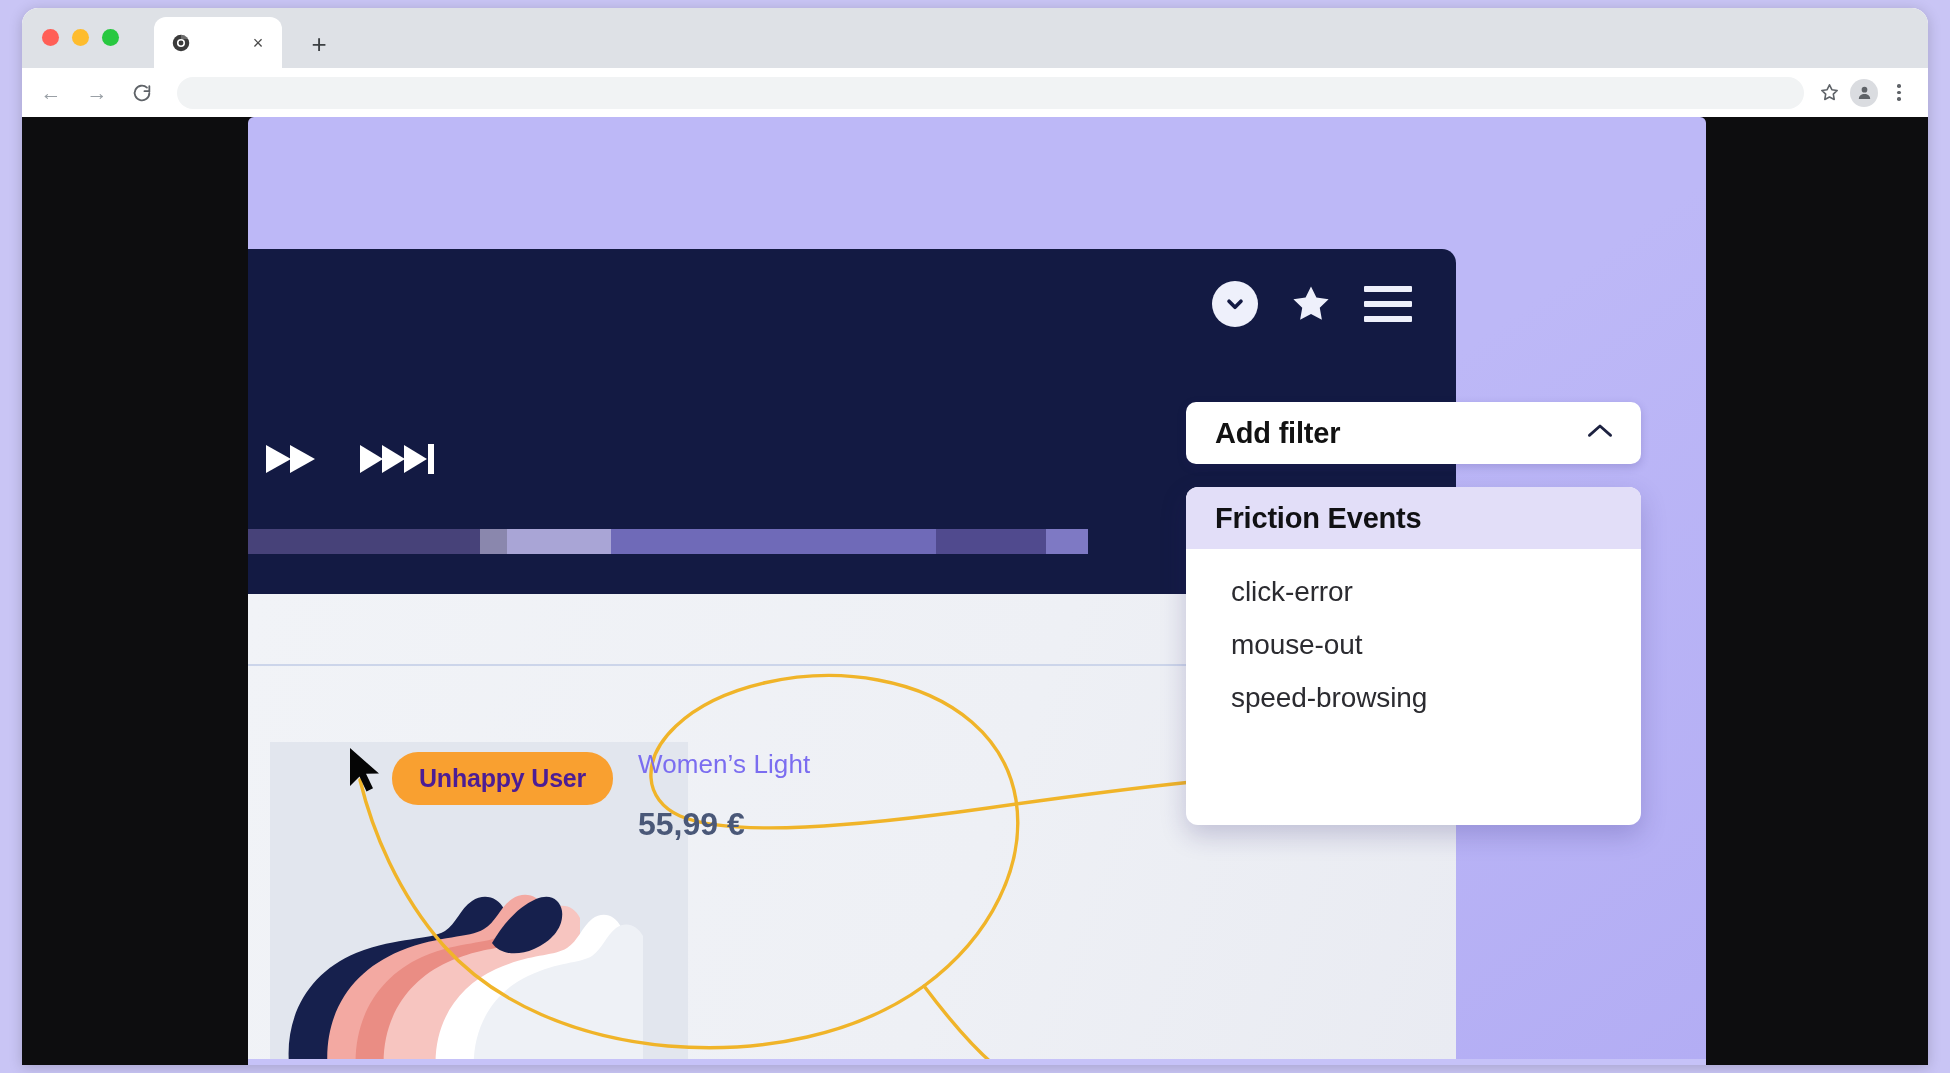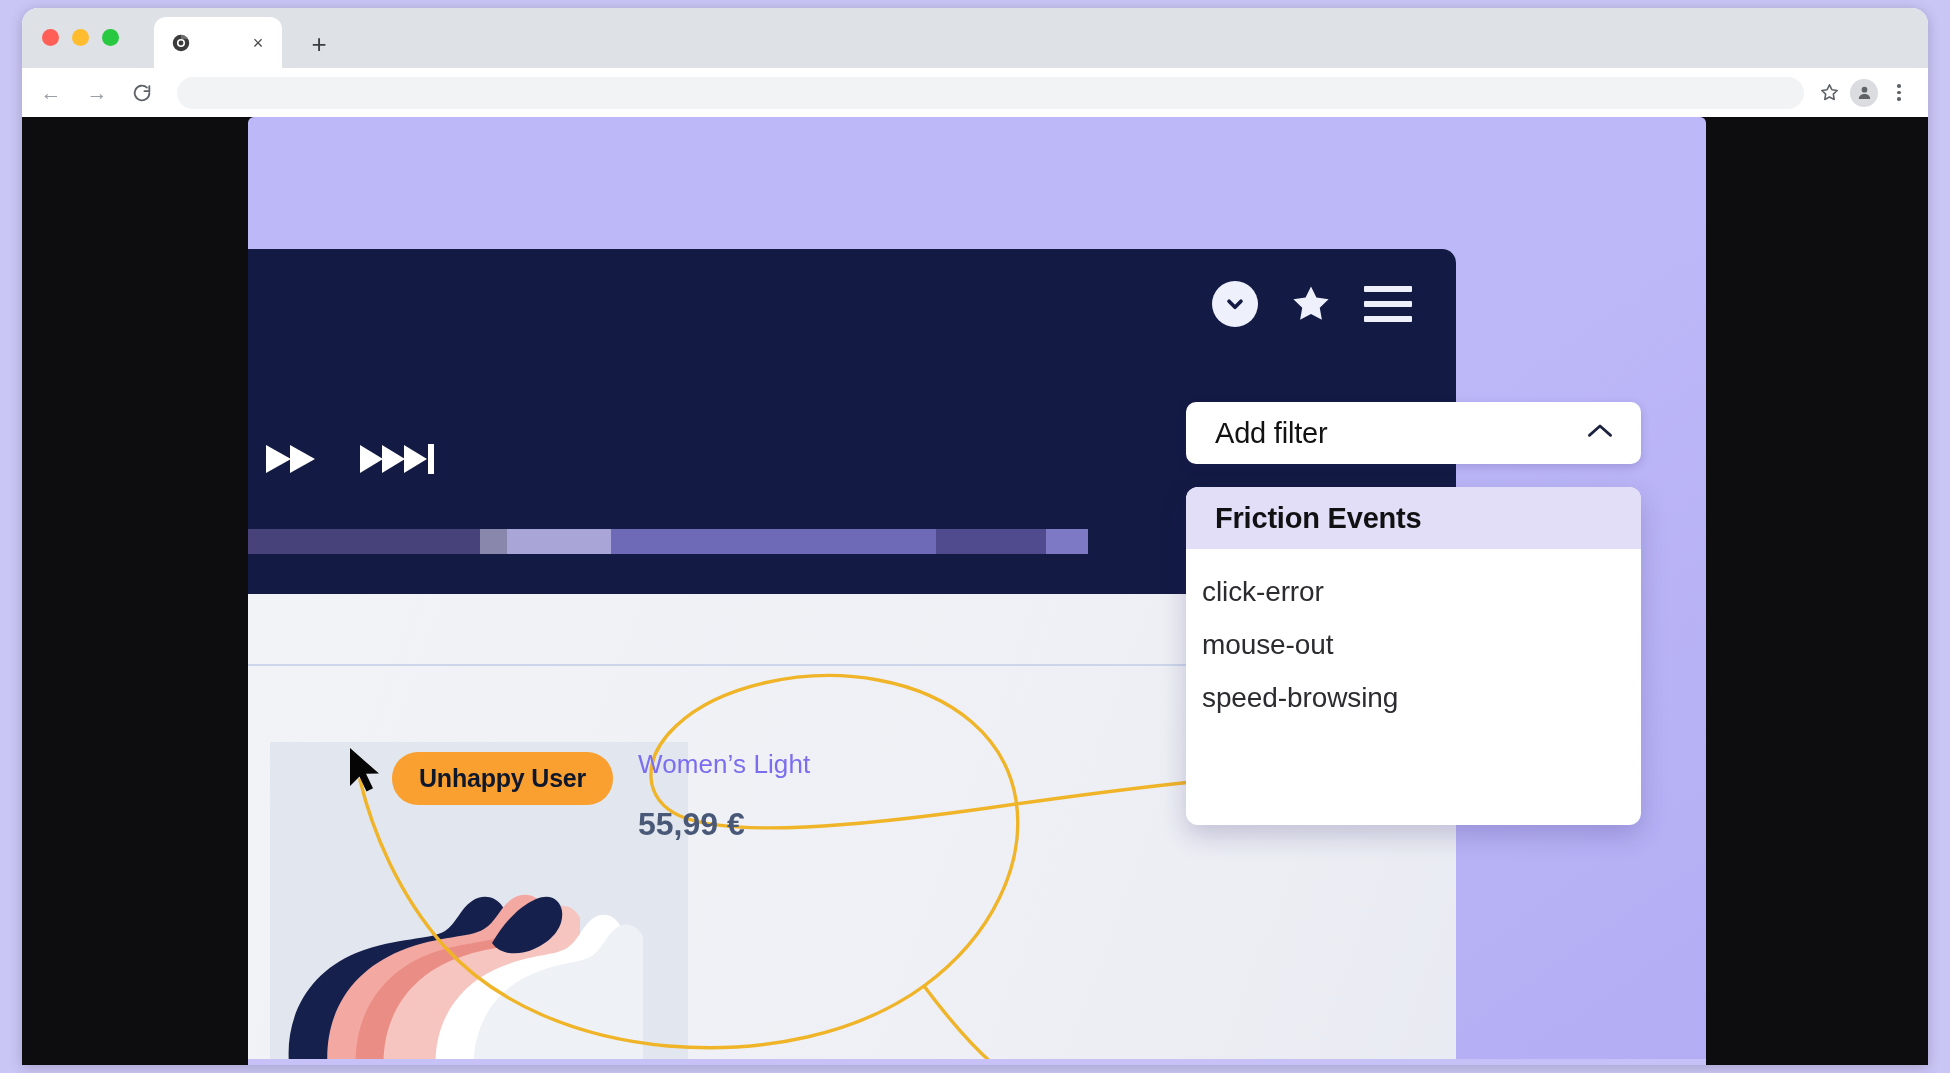--- a/index.html
+++ b/index.html
@@ -124,21 +124,21 @@
     position:absolute; left:22px; top:148px; width:418px; height:325px;
     background:#e2e6ee; overflow:hidden;
   }
   .shoe{ position:absolute; left:-10px; bottom:-6px; }
 
   .cursor{ position:absolute; left:98px; top:152px; }
   .trail{ position:absolute; left:0; top:0; width:1208px; height:471px; pointer-events:none; }
 
   .badge{
     position:absolute; left:144px; top:158px;
-    background:#f9a030; color:#0f172a;
+    background:#f9a030; color:#4c1d95;
     font-size:25px; font-weight:bold; letter-spacing:-.2px;
     padding:12px 27px; border-radius:26px; white-space:nowrap;
   }
 
   .prod-info{ position:absolute; left:390px; top:155px; width:470px; }
   .prod-cat{ font-size:26px; color:#7b6df0; letter-spacing:.1px; }
   .prod-title{
     font-size:45px; font-weight:bold; color:#0b0b0d;
     line-height:1.18; margin-top:14px; letter-spacing:-.6px;
   }
@@ -151,37 +151,37 @@
   }
 
   
   .filter-box{
     position:absolute; left:938px; top:285px; width:455px; height:62px;
     background:#ffffff; border-radius:10px;
     display:flex; align-items:center; justify-content:space-between;
     padding:0 26px 0 29px;
     box-shadow:0 3px 10px rgba(40,30,110,.20);
   }
-  .filter-label{ font-size:29px; font-weight:normal; color:#121212; letter-spacing:-.2px; }
+  .filter-label{ font-size:29px; font-weight:bold; color:#121212; letter-spacing:-.2px; }
 
   .dropdown{
     position:absolute; left:938px; top:370px; width:455px; height:338px;
     background:#ffffff; border-radius:12px;
     box-shadow:0 10px 26px rgba(40,30,110,.22);
     overflow:hidden;
     text-align:right;
   }
   .dd-header{
     height:62px; background:#e2def8;
     display:flex; align-items:center; padding-left:29px;
     font-size:29px; font-weight:bold; color:#111114; letter-spacing:-.2px;
   }
   .dd-list{ padding-top:16px; }
   .dd-item{
-    height:53px; display:flex; align-items:center; padding-left:16px;
+    height:53px; display:flex; align-items:center; padding-left:45px;
     font-size:28px; color:#2b2b30; letter-spacing:-.1px;
   }
 </style>
 </head>
 <body>
 
 <div class="browser-window">
 
   <div class="tabstrip">
     <div class="traffic">

